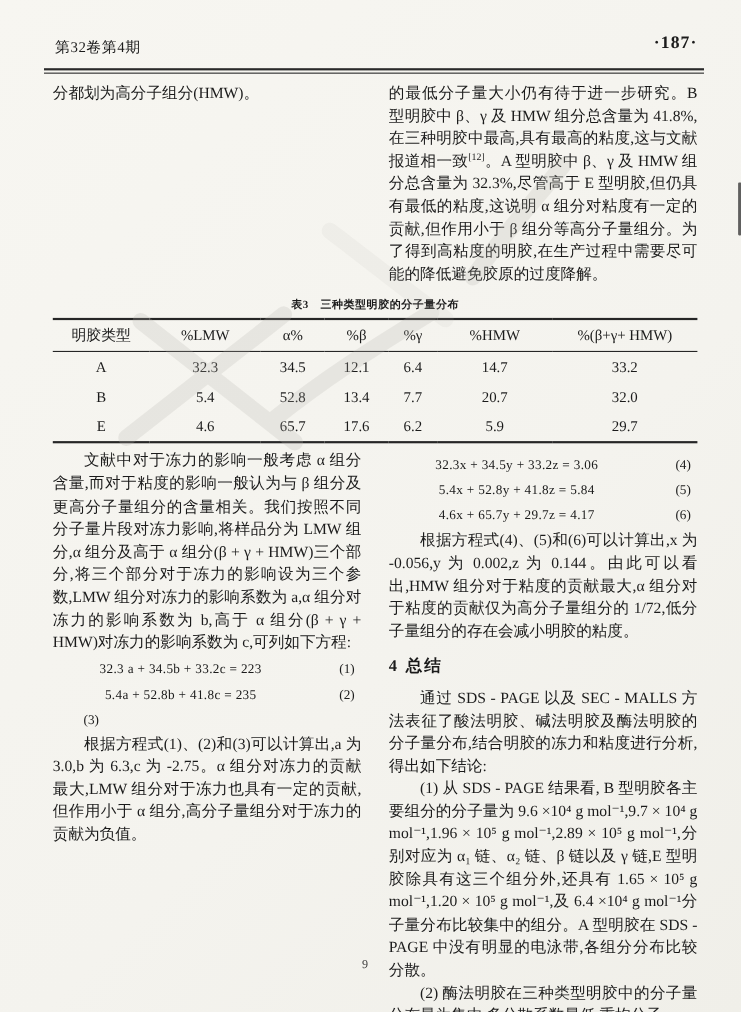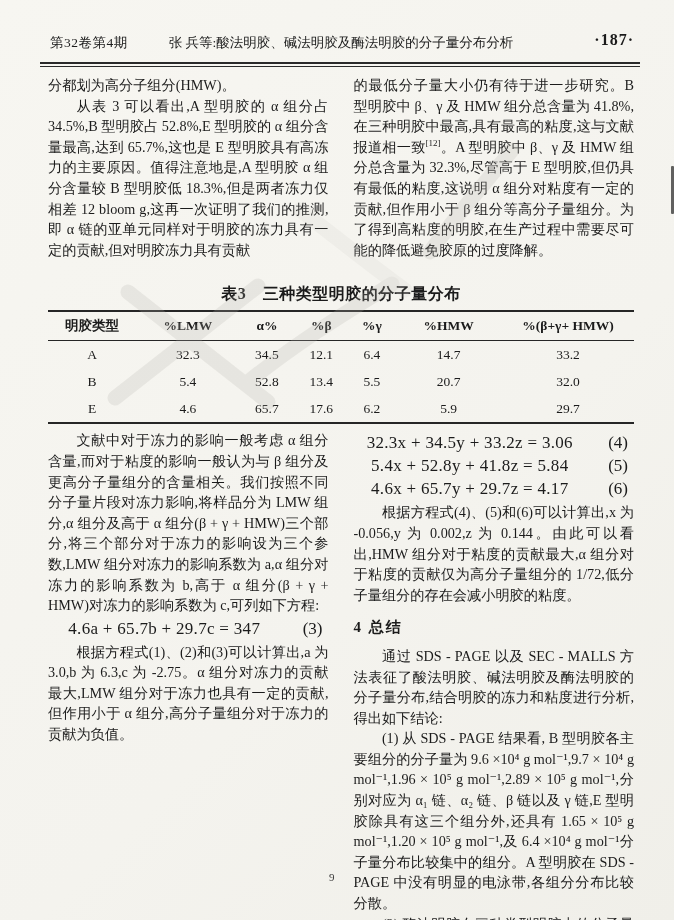--- a/index.html
+++ b/index.html
@@ -25,30 +25,30 @@
   .rule-double{margin:6px 34px 0 40px;border-top:2.5px solid #2a2a2a;position:relative;}
   .rule-double:after{content:"";display:block;height:0;border-top:1px solid #2a2a2a;margin-top:2px;}
   
   .cols{display:flex;gap:25px;padding:8px 40px 0 48px;}
   .col{width:285px;font-size:14.2px;line-height:20.6px;text-align:justify;}
   .col p{margin:0;}
   .col p.indent{text-indent:2em;}
   sup.ref{font-size:9px;line-height:0;}
   
   .table-block{padding:4px 40px 0 48px;}
-  .tcaption{text-align:center;font-weight:bold;font-size:16px;margin:20px 0 5px 0;letter-spacing:.5px;}
+  .tcaption{text-align:center;font-weight:bold;font-size:10px;margin:6px 0 5px 0;letter-spacing:.5px;}
   table.t3{width:100%;border-collapse:collapse;font-size:13.5px;}
   table.t3 thead tr{border-top:2px solid #262626;border-bottom:1.2px solid #262626;}
   table.t3 tbody tr:last-child{border-bottom:2px solid #262626;}
-  table.t3 th{font-weight:bold;padding:5px 2px;text-align:center;}
+  table.t3 th{font-weight:normal;padding:5px 2px;text-align:center;}
   table.t3 td{padding:5.5px 2px;text-align:center;}
   table.t3 th:first-child,table.t3 td:first-child{width:84px;}
   table.t3 th:last-child,table.t3 td:last-child{width:128px;}
   
-  .eq{display:flex;align-items:center;margin:3px 0;font-size:17px;line-height:20px;}
+  .eq{display:flex;align-items:center;margin:3px 0;font-size:12px;line-height:20px;}
   .eq .eq-body{flex:1;text-align:center;letter-spacing:.3px;}
   .eq .eq-no{width:42px;text-align:right;padding-right:6px;}
   
   .sec{font-size:15px;font-weight:bold;margin:12px 0 8px 0;letter-spacing:2px;}
   
   .foot-digit{position:absolute;left:329px;top:871px;font-size:11px;color:#3c3c3c;}
   .edge-mark{position:absolute;right:0;top:166px;width:3px;height:48px;background:#2f2f2f;opacity:.75;border-radius:1px;}
   .watermark{position:absolute;inset:0;pointer-events:none;}
 </style>
 </head>
@@ -61,29 +61,27 @@
       <path d="M115,398 L258,286"></path>
       <path d="M128,292 L268,402"></path>
       <path d="M248,382 C300,340 350,310 392,284"></path>
       <path d="M430,252 C460,210 488,180 512,150"></path>
       <path d="M300,210 C340,240 370,265 405,290" opacity="0.5"></path>
     </g>
   </svg>
 
   <div class="header">
     <span class="issue">第32卷第4期</span>
-    <span class="rtitle">张  兵等:酸法明胶、碱法明胶及酶法明胶的分子量分布分析</span>
     <span class="pageno">·187·</span>
   </div>
   <div class="rule-double"></div>
 
   <div class="cols">
     <div class="col">
       <p>分都划为高分子组分(HMW)。</p>
-      <p class="indent">从表 3 可以看出,A 型明胶的 α 组分占 34.5%,B 型明胶占 52.8%,E 型明胶的 α 组分含量最高,达到 65.7%,这也是 E 型明胶具有高冻力的主要原因。值得注意地是,A 型明胶 α 组分含量较 B 型明胶低 18.3%,但是两者冻力仅相差 12 bloom g,这再一次证明了我们的推测,即 α 链的亚单元同样对于明胶的冻力具有一定的贡献,但对明胶冻力具有贡献</p>
     </div>
     <div class="col">
       <p><span>的最低分子量大小仍有待于进一步研究。B 型明胶中 β、γ 及 HMW 组分总含量为 41.8%,在三种明胶中最高,具有最高的粘度,这与文献报道相一致</span><sup class="ref">[12]</sup><span>。A 型明胶中 β、γ 及 HMW 组分总含量为 32.3%,尽管高于 E 型明胶,但仍具有最低的粘度,这说明 α 组分对粘度有一定的贡献,但作用小于 β 组分等高分子量组分。为了得到高粘度的明胶,在生产过程中需要尽可能的降低避免胶原的过度降解。</span></p>
     </div>
   </div>
 
   <div class="table-block">
     <div class="tcaption">表3　三种类型明胶的分子量分布</div>
     <table class="t3">
       <thead>
@@ -105,42 +103,49 @@
           <td>12.1</td>
           <td>6.4</td>
           <td>14.7</td>
           <td>33.2</td>
         </tr>
         <tr>
           <td>B</td>
           <td>5.4</td>
           <td>52.8</td>
           <td>13.4</td>
-          <td>5.5</td>
+          <td>7.7</td>
           <td>20.7</td>
           <td>32.0</td>
         </tr>
         <tr>
           <td>E</td>
           <td>4.6</td>
           <td>65.7</td>
           <td>17.6</td>
           <td>6.2</td>
           <td>5.9</td>
           <td>29.7</td>
         </tr>
       </tbody>
     </table>
   </div>
 
   <div class="cols" style="padding-top:6px;">
     <div class="col">
       <p class="indent">文献中对于冻力的影响一般考虑 α 组分含量,而对于粘度的影响一般认为与 β 组分及更高分子量组分的含量相关。我们按照不同分子量片段对冻力影响,将样品分为 LMW 组分,α 组分及高于 α 组分(β + γ +  HMW)三个部分,将三个部分对于冻力的影响设为三个参数,LMW 组分对冻力的影响系数为 a,α 组分对冻力的影响系数为 b,高于 α 组分(β + γ + HMW)对冻力的影响系数为 c,可列如下方程:</p>
       <div class="eq">
-        <span class="eq-body">4.6a + 65.7b + 29.7c = 347</span>
+        <span class="eq-body">32.3 a + 34.5b + 33.2c = 223</span>
+        <span class="eq-no">(1)</span>
+      </div>
+      <div class="eq">
+        <span class="eq-body">5.4a + 52.8b + 41.8c = 235</span>
+        <span class="eq-no">(2)</span>
+      </div>
+      <div class="eq">
         <span class="eq-no">(3)</span>
       </div>
       <p class="indent">根据方程式(1)、(2)和(3)可以计算出,a 为 3.0,b 为 6.3,c 为 -2.75。α 组分对冻力的贡献最大,LMW 组分对于冻力也具有一定的贡献,但作用小于 α 组分,高分子量组分对于冻力的贡献为负值。</p>
     </div>
     <div class="col">
       <div class="eq">
         <span class="eq-body">32.3x + 34.5y + 33.2z = 3.06</span>
         <span class="eq-no">(4)</span>
       </div>
       <div class="eq">

